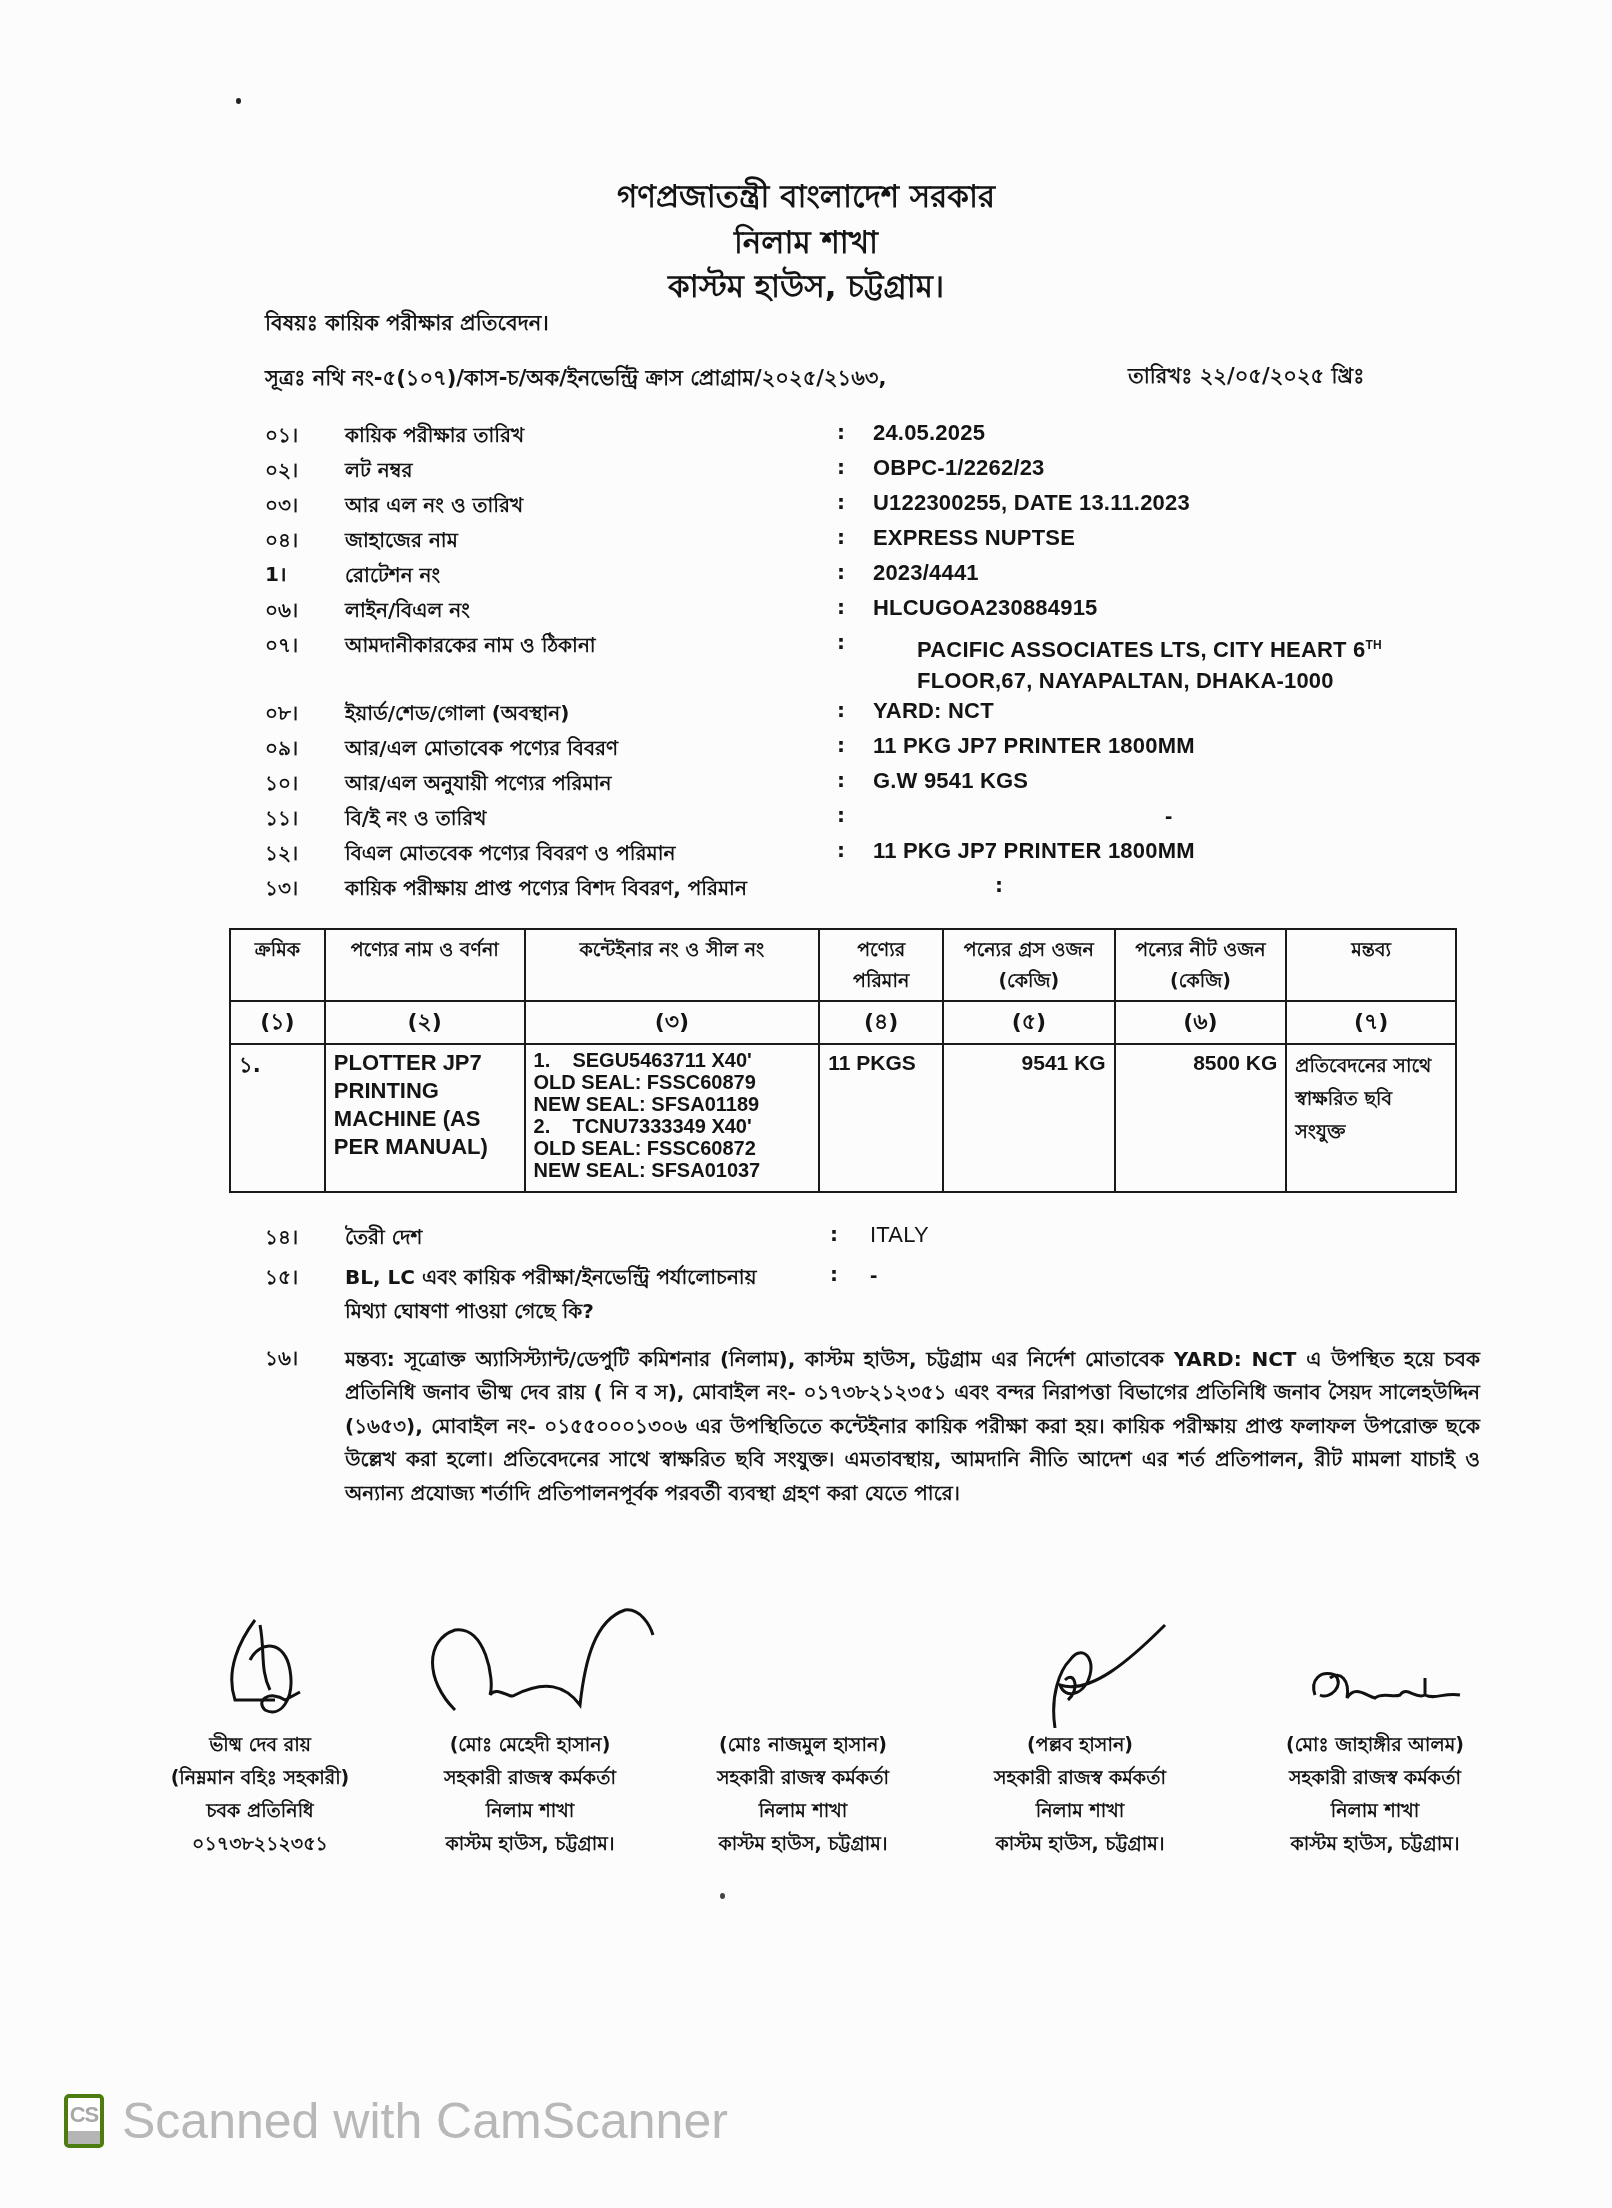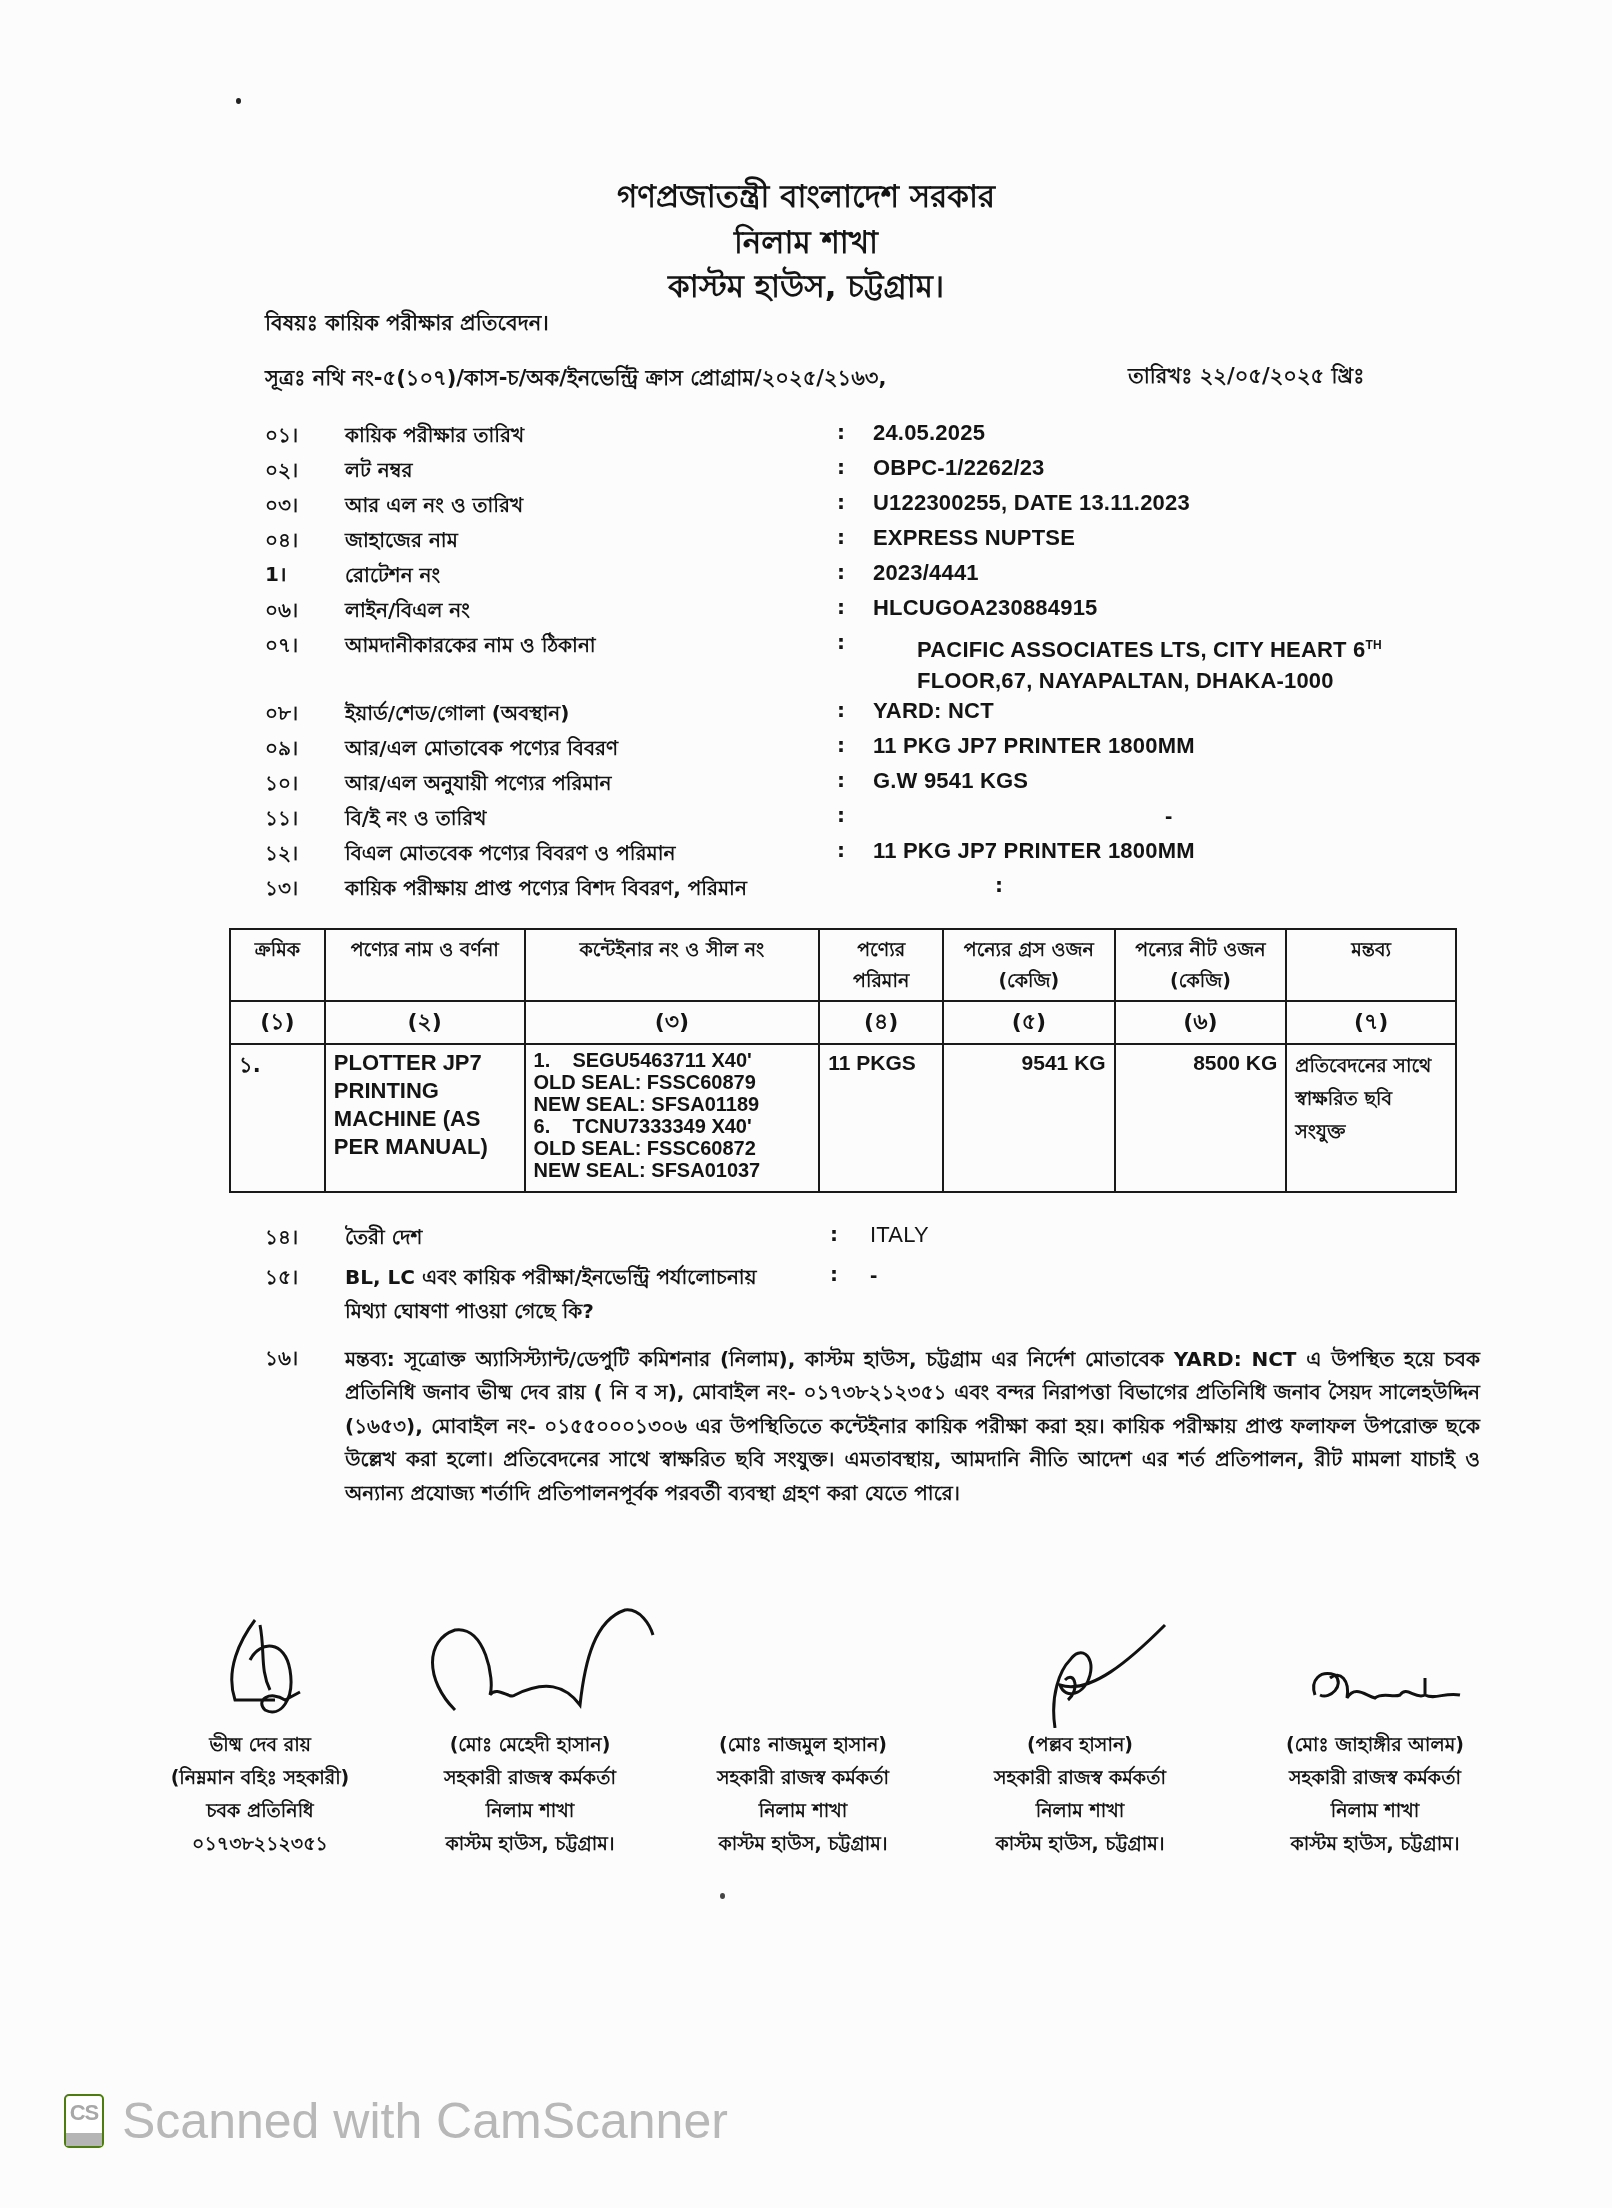--- a/index.html
+++ b/index.html
@@ -39,21 +39,21 @@
   .remark { font-weight: bold; font-size: 19px; line-height: 33px; }
 
   .para { position: absolute; left: 345px; top: 1343px; width: 1135px; font-size: 20px; font-weight: bold; line-height: 33.4px; text-align: justify; }
   .paranum { position: absolute; left: 265px; top: 1343px; font-size: 20px; font-weight: bold; }
 
   .sig { position: absolute; top: 1600px; width: 290px; text-align: center; font-weight: bold; font-size: 19px; }
   .sig svg { display: block; margin: 0 auto; }
   .sig .ln { line-height: 33px; height: 33px; white-space: nowrap; }
 
   .cs { position: absolute; left: 64px; top: 2092px; display: flex; align-items: center; }
-  .cs-logo { width: 40px; height: 54px; border: 2px solid #4d7c0f; border-radius: 5px; position: relative; background: #fff; box-sizing: border-box; }
+  .cs-logo { width: 40px; height: 54px; border: 4px solid #4d7c0f; border-radius: 5px; position: relative; background: #fff; box-sizing: border-box; }
   .cs-logo .txt { position: absolute; left: 0; top: 4px; width: 100%; text-align: center; font-family: "Liberation Sans", sans-serif; font-weight: bold; font-size: 22px; color: #a8a8a8; letter-spacing: -1px; }
   .cs-logo .bar { position: absolute; left: 0; bottom: 0; width: 100%; height: 13px; background: #b5b5b5; }
   .cs-text { margin-left: 18px; font-family: "Liberation Sans", sans-serif; font-size: 50px; color: #b8b8b8; }
   .dot2 { position: absolute; left: 720px; top: 1893px; width: 5px; height: 6px; border-radius: 50%; background: #444; }
 </style>
 </head>
 <body>
 
 <div class="page">
   <div class="speck" style="left:236px; top:98px;"></div>
@@ -173,21 +173,21 @@
       <td>(৬)</td>
       <td>(৭)</td>
     </tr>
     <tr class="data">
       <td style="font-weight:bold; font-size:21px;">১.</td>
       <td class="en">PLOTTER JP7 PRINTING MACHINE (AS PER MANUAL)</td>
       <td class="cont">
         <div style="white-space:pre;">1.    SEGU5463711 X40'</div>
         <div>OLD SEAL: FSSC60879</div>
         <div>NEW SEAL: SFSA01189</div>
-        <div style="white-space:pre;">6.    TCNU7333349 X40'</div>
+        <div style="white-space:pre;">2.    TCNU7333349 X40'</div>
         <div>OLD SEAL: FSSC60872</div>
         <div>NEW SEAL: SFSA01037</div>
       </td>
       <td class="en" style="font-size:21px;">11 PKGS</td>
       <td class="en" style="text-align:right; font-size:21px;">9541 KG</td>
       <td class="en" style="text-align:right; font-size:21px;">8500 KG</td>
       <td class="remark">প্রতিবেদনের সাথে স্বাক্ষরিত ছবি সংযুক্ত</td>
     </tr>
   </tbody>
     </table>

